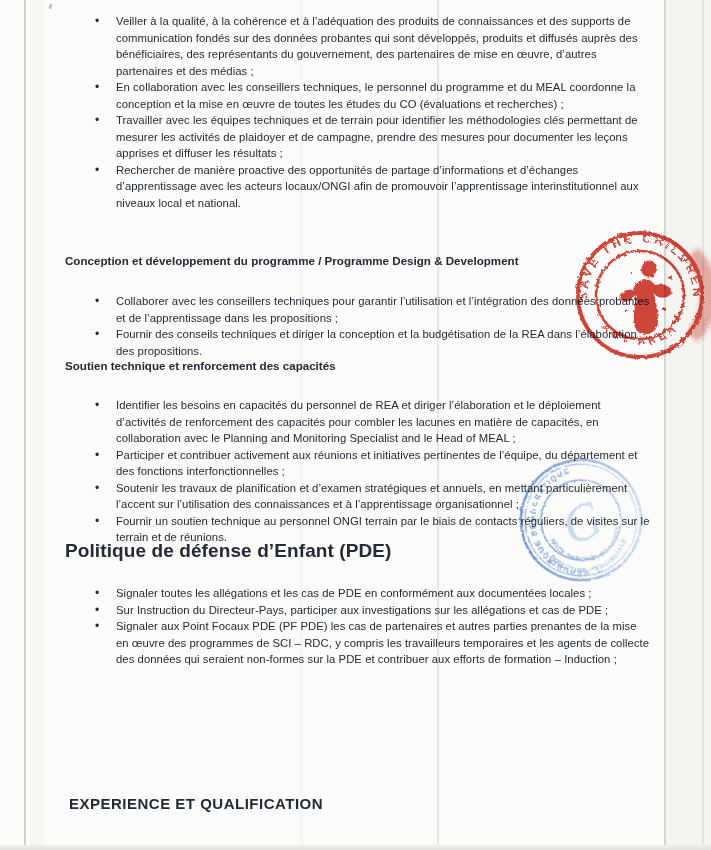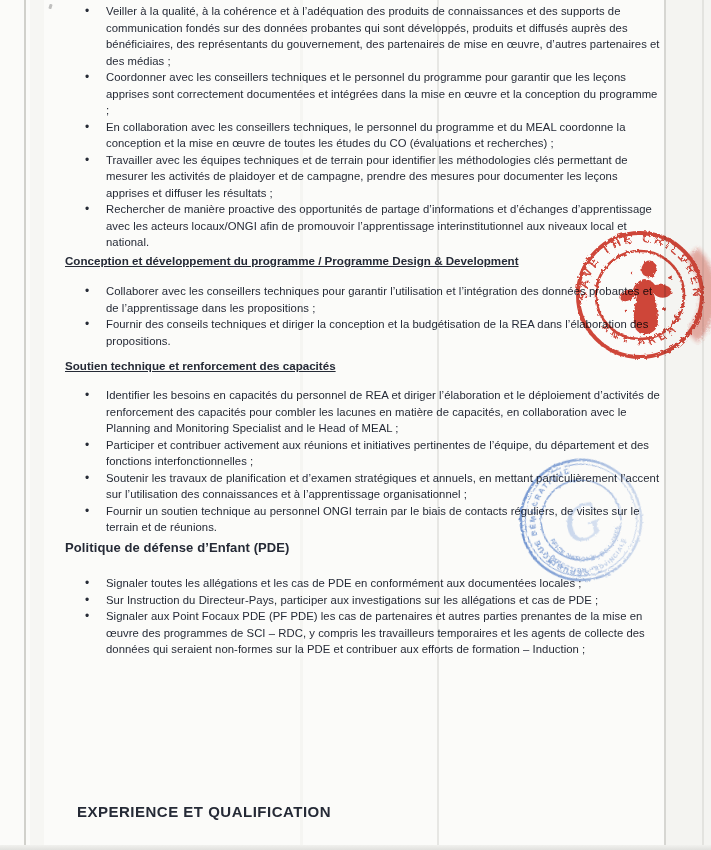--- a/index.html
+++ b/index.html
@@ -21,32 +21,32 @@
   .vl-mid2   { left:437px; width:2px; background:rgba(185,185,178,0.30); }
   .vl-right1 { left:664px; width:2px; background:rgba(178,178,172,0.50); }
   .vl-right2 { left:702px; width:2px; background:rgba(195,195,190,0.35); }
   .bottom-strip { position:absolute; left:0; right:0; bottom:0; height:5px;
     background:linear-gradient(#f1f1ee, #e1e1de); }
   .speck { position:absolute; left:49px; top:4px; width:3px; height:5px;
     background:#8f8f8f; opacity:.55; transform:rotate(18deg); border-radius:1px; }
 
   
   .sec { position:absolute; left:65px; width:596px; }
-  .bullets { margin:0; padding:0 0 0 41px; list-style:none; }
+  .bullets { margin:10px; padding:0 0 0 41px; list-style:none; }
   .bullets li {
     position:relative; font-size:11.3px; line-height:16.5px;
     letter-spacing:0.05px; color:#252a36;
   }
   .bullets li::before {
     content:"•"; position:absolute; left:-21px; top:0;
     font-size:12px; color:#252a36;
   }
-  .h-underline { margin:0; font-size:11.6px; font-weight:bold; text-decoration:underline; }
-  .h-large { margin:0; font-size:13px; font-weight:bold; letter-spacing:0.1px; }
-  .h-caps  { margin:12px; font-size:15px;   font-weight:bold; letter-spacing:0.5px; }
+  .h-underline { margin:0; font-size:11.6px; font-weight:bold; }
+  .h-large { margin:0; font-size:19px; font-weight:bold; letter-spacing:0.1px; }
+  .h-caps  { margin:4px; font-size:15px;   font-weight:bold; letter-spacing:0.5px; }
 
   .sec0 { top:3px; }
   .sec1 { top:254px; }
   .sec2 { top:283px; }
   .sec3 { top:359px; }
   .sec4 { top:387px; }
   .sec5 { top:540px; }
   .sec6 { top:575px; }
   .sec7 { top:791px; }
   .sec8 { top:832px; }
@@ -66,21 +66,20 @@
   <div class="vline vl-mid1"></div>
   <div class="vline vl-mid2"></div>
   <div class="vline vl-right1"></div>
   <div class="vline vl-right2"></div>
   <div class="bottom-strip"></div>
   <div class="speck"></div>
 
   <div class="sec sec0">
     <ul class="bullets">
       <li>Veiller à la qualité, à la cohérence et à l’adéquation des produits de connaissances et des supports de communication fondés sur des données probantes qui sont développés, produits et diffusés auprès des bénéficiaires, des représentants du gouvernement, des partenaires de mise en œuvre, d’autres partenaires et des médias ;</li>
-      <li>Coordonner avec les conseillers techniques et le personnel du programme pour garantir que les leçons apprises sont correctement documentées et intégrées dans la mise en œuvre et la conception du programme ;</li>
       <li>En collaboration avec les conseillers techniques, le personnel du programme et du MEAL coordonne la conception et la mise en œuvre de toutes les études du CO (évaluations et recherches) ;</li>
       <li>Travailler avec les équipes techniques et de terrain pour identifier les méthodologies clés permettant de mesurer les activités de plaidoyer et de campagne, prendre des mesures pour documenter les leçons apprises et diffuser les résultats ;</li>
       <li>Rechercher de manière proactive des opportunités de partage d’informations et d’échanges d’apprentissage avec les acteurs locaux/ONGI afin de promouvoir l’apprentissage interinstitutionnel aux niveaux local et national.</li>
     </ul>
   </div>
 
   <div class="sec sec1">
     <h3 class="h-underline">Conception et développement du programme / Programme Design &amp; Development</h3>
   </div>
 

